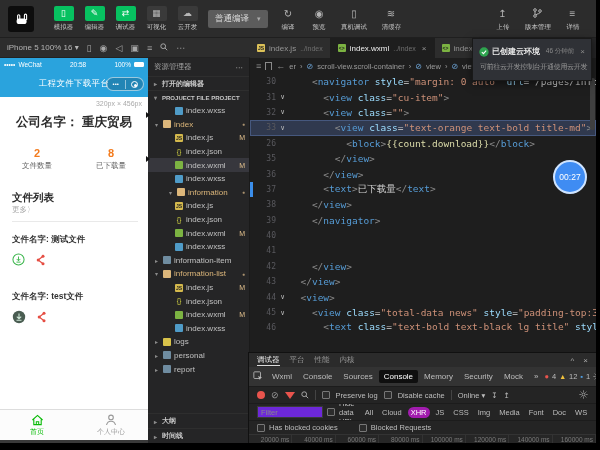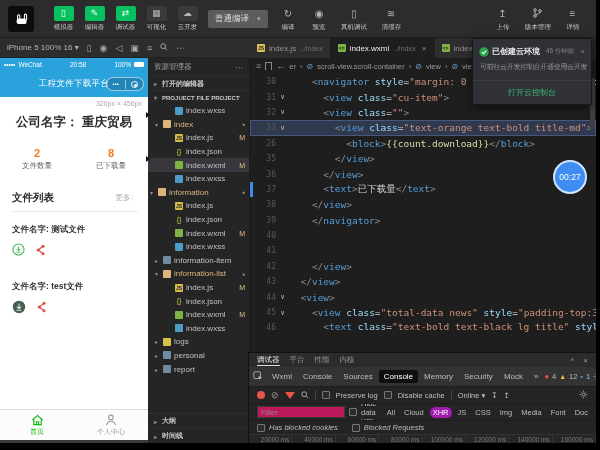--- a/index.html
+++ b/index.html
@@ -45,21 +45,21 @@
 .capsule .div{width:1px;height:9px;background:rgba(255,255,255,.5);}
 .ring{display:inline-block;width:7px;height:7px;border:1px solid #fff;border-radius:50%;position:relative;vertical-align:middle;}
 .ring::after{content:"";position:absolute;left:2px;top:2px;width:3px;height:3px;background:#fff;border-radius:50%;}
 .pbody{flex:1;background:#fff;overflow:hidden;}
 .sizelbl{text-align:right;font-size:7px;color:#aaa;padding:3px 6px 0;}
 .company{font-size:12.5px;font-weight:bold;color:#2b2b2b;margin:7px 0 0 16px;}
 .stats{display:flex;margin-top:16px;}
 .stat{flex:1;text-align:center;}
 .stat .v{color:#f37b1d;font-weight:bold;font-size:11px;}
 .stat .l{font-size:7.5px;color:#666;margin-top:2px;}
-.sechdr{display:flex;align-items:center;justify-content:space-between;margin:20px 10px 0 12px;padding-bottom:6px;border-bottom:1px solid #e9e9e9;}
+.sechdr{display:flex;align-items:flex-start;justify-content:space-between;margin:20px 10px 0 12px;padding-bottom:6px;border-bottom:1px solid #e9e9e9;flex-direction:column;}
 .sechdr .t{font-weight:bold;font-size:10.5px;color:#2b2b2b;}
 .sechdr .m{font-size:7.5px;color:#a8a8a8;}
 .fitem{margin:12px 0 0 12px;}
 .fitem + .fitem{margin-top:25px;}
 .fitem .fname{font-size:8.5px;font-weight:bold;color:#333;}
 .ficons{display:flex;gap:9px;margin-top:7px;align-items:center;}
 .ptabbar{height:31px;border-top:1px solid #ddd;display:flex;background:#fcfcfc;flex:none;}
 .ptab{flex:1;display:flex;flex-direction:column;align-items:center;justify-content:center;gap:1px;font-size:7px;}
 .ptab.on{color:#09bb07;}.ptab.off{color:#999;}
 .handle{position:absolute;width:0;height:0;border-top:3px solid transparent;border-bottom:3px solid transparent;border-left:4px solid #141414;left:146px;z-index:30;}
@@ -117,25 +117,25 @@
 .dtab{padding:2px 5px;white-space:nowrap;}
 .dtab.active{background:#0f0f0f;color:#fff;border-radius:2px;}
 .dbadges{margin-left:auto;display:flex;align-items:center;gap:3px;font-size:7.5px;}
 .bdot{color:#e9544d;}.btri{color:#f2c33c;font-size:7px;}.bsq{color:#4f9ee3;}
 .ncontrols{height:17px;display:flex;align-items:center;gap:6px;padding:0 8px;font-size:7.5px;border-bottom:1px solid #1c1c1c;flex:none;}
 .cb{width:8px;height:8px;border:1px solid #777;border-radius:1px;display:inline-block;flex:none;background:#2c2c2c;}
 .vsep{width:1px;height:10px;background:#444;}
 .rec{width:8px;height:8px;border-radius:50%;background:#e9544d;flex:none;}
 .funnel{width:0;height:0;border-left:5px solid transparent;border-right:5px solid transparent;border-top:7px solid #e9544d;flex:none;}
 .frow{height:17px;display:flex;align-items:center;gap:4px;padding:0 8px;font-size:7.5px;border-bottom:1px solid #1c1c1c;flex:none;overflow:hidden;}
-.finput{background:#be185d;border:1px solid #3a3a3a;color:#ccc;font-size:7.5px;height:12px;width:88px;padding:0 3px;font-family:"Liberation Sans",sans-serif;}
+.finput{background:#6d28d9;border:1px solid #3a3a3a;color:#ccc;font-size:7.5px;height:12px;width:66px;padding:0 3px;font-family:"Liberation Sans",sans-serif;}
 .finput::placeholder{color:#8a8a8a;}
 .chip{padding:1px 3px;border-radius:6px;white-space:nowrap;}
 .chip.active{background:#a21caf;color:#fff;}
-.brow{height:13px;display:flex;align-items:center;gap:14px;padding:0 8px;font-size:7.5px;flex:none;font-style:italic;}
+.brow{height:13px;display:flex;align-items:center;gap:21px;padding:0 8px;font-size:7.5px;flex:none;}
 .brow .grp{display:flex;align-items:center;gap:4px;}
 .trule{flex:1;display:flex;border-top:1px solid #333;background:#262626;overflow:hidden;}
 .tick{flex:1;font-size:6.5px;color:#7a7a7a;text-align:right;border-right:1px solid #333;padding-right:2px;line-height:9px;white-space:nowrap;overflow:hidden;}
 .gearsvg,.magsvg{flex:none;}
 </style>
 </head>
 <body>
 
 <div class="win">
 
@@ -369,21 +369,21 @@
           <span class="arr"></span>
           <span class="fic wxml"></span>
           <span>index.wxml</span>
           <span class="badge">M</span>
         </div>
         <div class="trow" style="padding-left: 17px;">
           <span class="arr"></span>
           <span class="fic wxss"></span>
           <span>index.wxss</span>
         </div>
-        <div class="trow" style="padding-left: 0;">
+        <div class="trow" style="padding-left: 19px;">
           <span class="arr">▾</span>
           <span class="fic folder-open" style="background: rgb(220, 182, 122);"></span>
           <span style="color: rgb(220, 182, 122);">information</span>
           <span class="badge" style="font-size: 5px; opacity: 0.7;">●</span>
         </div>
         <div class="trow" style="padding-left: 17px;">
           <span class="arr"></span>
           <span class="fic js">JS</span>
           <span>index.js</span>
         </div>
@@ -610,20 +610,19 @@
     <div class="nhead">
       <svg width="10" height="10" viewBox="0 0 12 12">
           <circle cx="6" cy="6" r="5.6" fill="#2ea44f"></circle>
           <path d="M3.4 6.2 5.3 8l3.3-3.6" stroke="#fff" stroke-width="1.3" fill="none"></path>
         </svg>
       <span class="ntitle">已创建云环境</span>
       <span class="ntime">46 分钟前</span>
       <span class="nclose">×</span>
     </div>
     <div class="ndesc">可前往云开发控制台开通使用云开发</div>
-    <div class="nbtn">打开云控制台</div>
   </div>
 
   <div class="timer">
     <span>00:27</span>
   </div>
 
 </div>
 
 </body></html>

